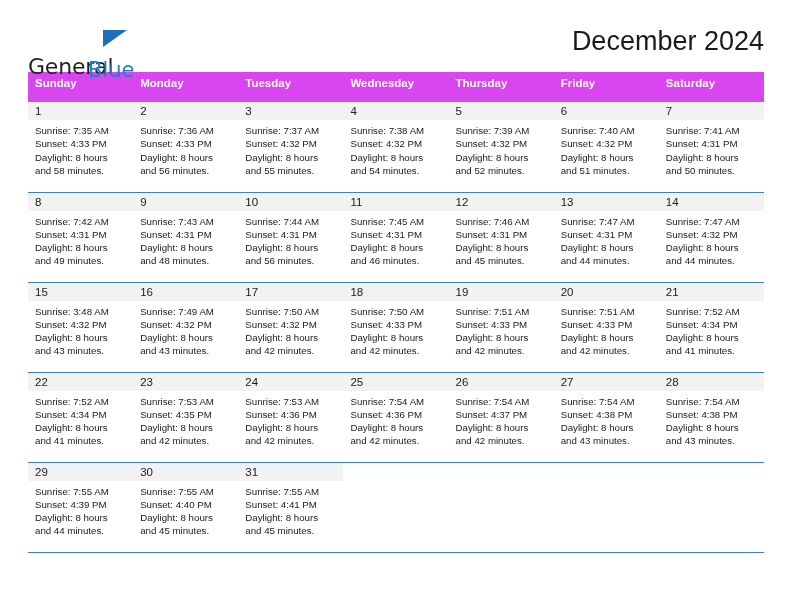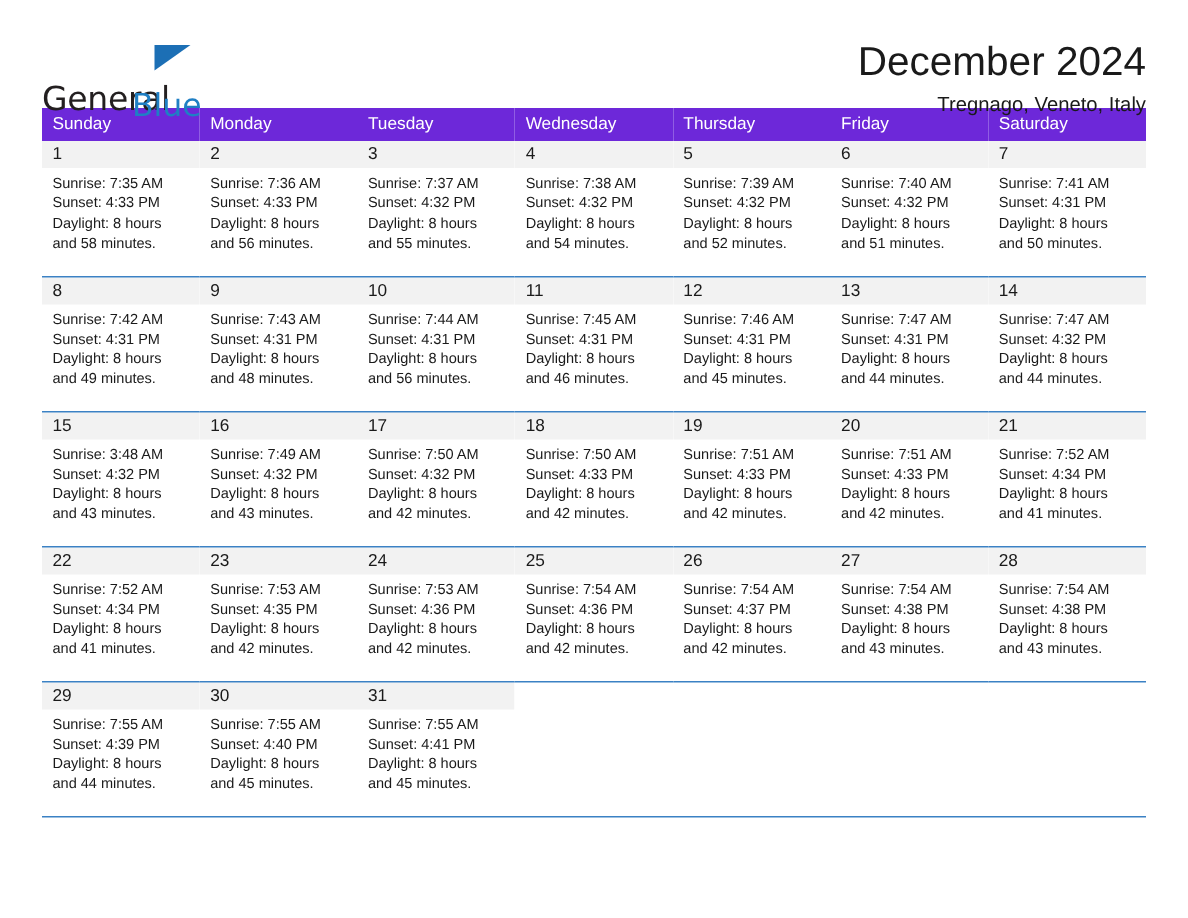--- a/index.html
+++ b/index.html
@@ -81,26 +81,26 @@
     white-space: nowrap;
   }
 
   
   .calendar {
     width: 736px;
     border-collapse: collapse;
     table-layout: fixed;
   }
   .dow-row th {
-    background: #6d28d9;
+    background: #d946ef;
     color: #ffffff;
     font-size: 11.5px;
-    font-weight: normal;
+    font-weight: bold;
     text-align: left;
-    padding: 5px 0 5px 7px;
+    padding: 5px 0 13px 7px;
     height: 19px;
     box-sizing: border-box;
   }
   .week-row td {
     vertical-align: top;
     padding: 0;
     border-top: 1px solid #3b81c4;
     width: 105.14px;
     height: 90px;
     box-sizing: border-box;
@@ -141,21 +141,20 @@
 <div class="page">
 
   <div class="header">
     <div class="logo">
       <span class="logo-general">General</span>
       <span class="logo-tri"></span>
       <span class="logo-blue">Blue</span>
     </div>
     <div class="title-block">
       <div class="cal-title">December 2024</div>
-      <div class="cal-subtitle">Tregnago, Veneto, Italy</div>
     </div>
   </div>
 
   <table class="calendar">
     <thead>
       <tr class="dow-row">
         <th>Sunday</th>
         <th>Monday</th>
         <th>Tuesday</th>
         <th>Wednesday</th>

